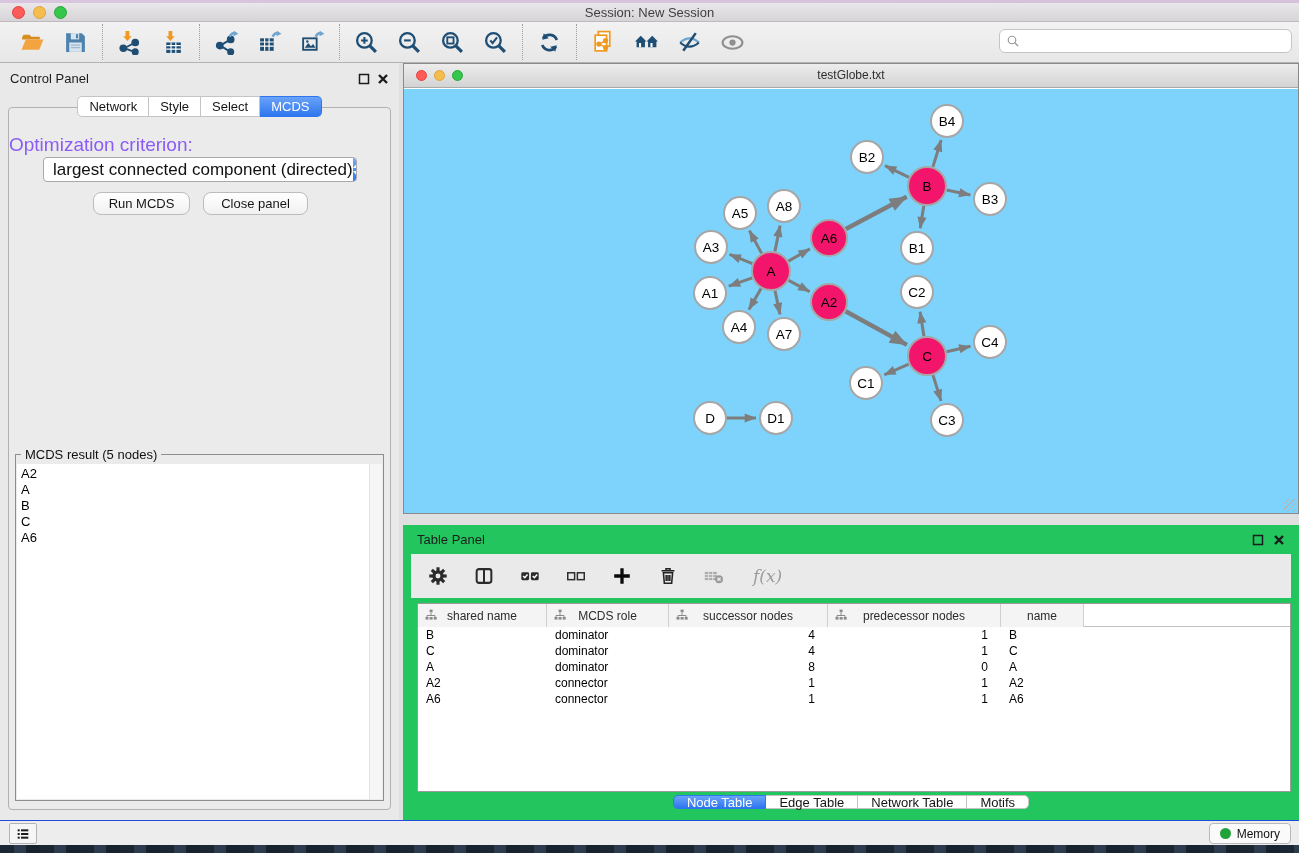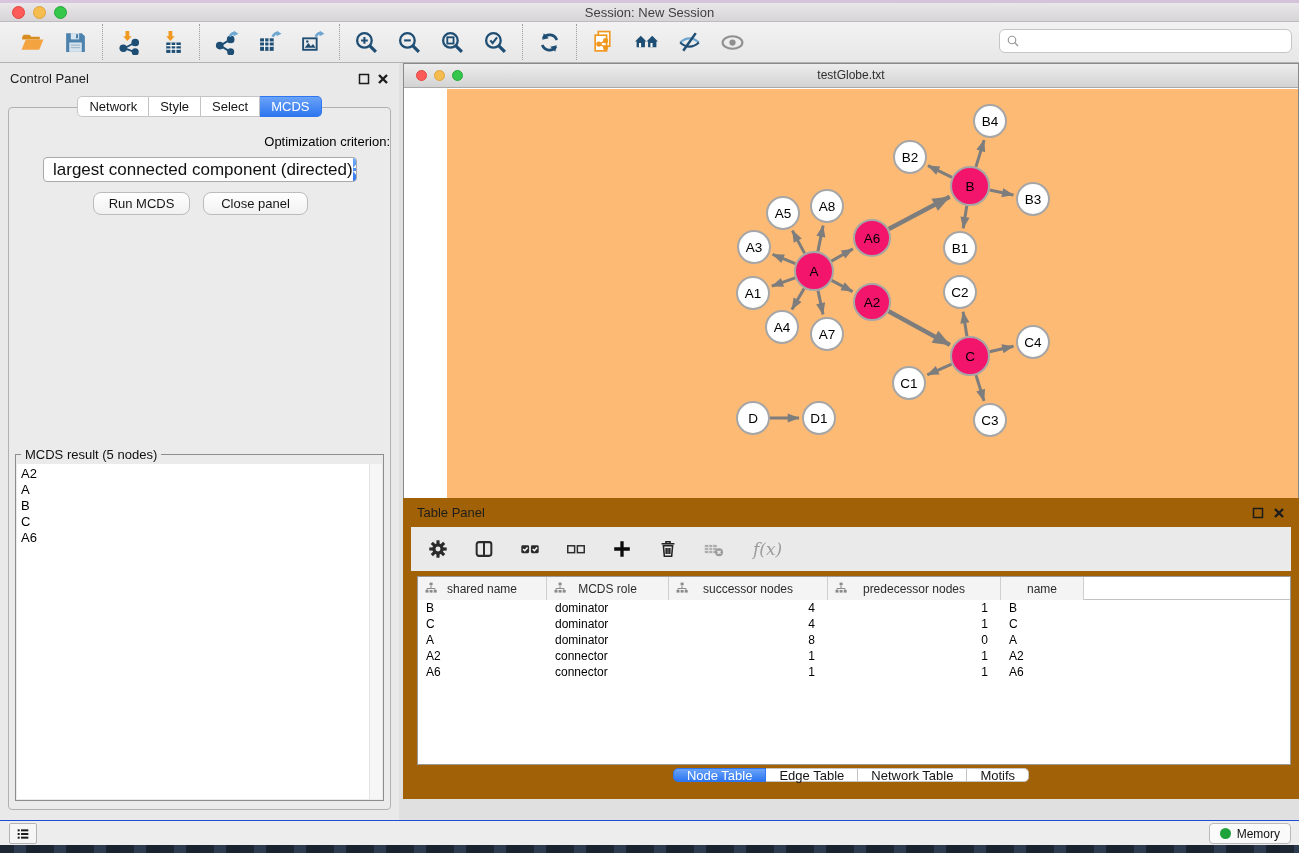--- a/index.html
+++ b/index.html
@@ -51,21 +51,21 @@
   .cp-tabs { position:absolute; left:0; right:0; top:33px; display:flex; justify-content:center; z-index:3; }
 
   .seg { display:flex; }
   .seg-btn { background:#fff; border:1px solid #c4c4c4; border-left:none; height:21px;
     padding:0 11px; font-size:13px; color:#151515; display:flex; align-items:center;
     font-family:"Liberation Sans",sans-serif; cursor:default; }
   .seg-btn:first-child { border-left:1px solid #c4c4c4; border-radius:5px 0 0 5px; }
   .seg-btn:last-child { border-radius:0 5px 5px 0; }
   .seg-btn.active { background:linear-gradient(#6aa3f8,#2e76f0); border-color:#2e76f0; color:#fff; }
 
-  .opt-label { position:absolute; left:0; right:0; top:26px; text-align:right; font-size:13px; color:#000000; }
+  .opt-label { position:absolute; left:0; right:0; top:26px; text-align:left; font-size:19px; color:#8b5cf6; }
   .dropdown { position:absolute; left:34px; top:49px; width:314px; height:25px; background:#fff;
     border:1px solid #a9a9a9; border-radius:4px; display:flex; align-items:center; overflow:hidden; }
   .dropdown .val { flex:1; font-size:17px; color:#111; padding-left:9px; white-space:nowrap; }
   .stepper { width:20px; align-self:stretch; background:linear-gradient(#72acf9,#2d74ef);
     display:flex; flex-direction:column; align-items:center; justify-content:center; gap:3px; }
   .tri-up { width:0; height:0; border-left:4px solid transparent; border-right:4px solid transparent;
     border-bottom:5px solid #fff; }
   .tri-down { width:0; height:0; border-left:4px solid transparent; border-right:4px solid transparent;
     border-top:5px solid #fff; }
   .btn { position:absolute; height:23px; background:linear-gradient(#ffffff,#f1f1f1);
@@ -85,30 +85,30 @@
 
   
   .net-window { position:absolute; left:403px; top:63px; width:896px; height:451px;
     border:1px solid #8a8a8a; background:#fff; }
   .net-titlebar { position:absolute; left:0; top:0; right:0; height:24px;
     background:linear-gradient(#ededed,#d3d3d3); border-bottom:1px solid #a9a9a9; }
   .net-titlebar .title { position:absolute; left:0; right:0; top:4px; text-align:center;
     font-size:12px; color:#2e2e2e; }
   .net-traffic { position:absolute; left:12px; top:6px; display:flex; gap:7px; }
   .net-traffic .light { width:11px; height:11px; }
-  .net-canvas { position:absolute; left:0; top:25px; right:0; bottom:0; background:#fdba74; overflow:hidden;margin-left:43px; }
+  .net-canvas { position:absolute; left:0; top:25px; right:0; bottom:0; background:#7dd3fc; overflow:hidden; }
   .net-canvas svg text { font-family:"Liberation Sans",sans-serif; }
   .resize-grip { position:absolute; right:1px; bottom:1px; width:13px; height:13px;
     background:
       linear-gradient(135deg,transparent 50%,transparent 0) ,
       repeating-linear-gradient(135deg,transparent 0 3px,#b5b5b5 3px 4px); }
 
   
-  .table-panel { position:absolute; left:403px; top:498px; width:896px; height:301px;
-    background:#a16207; }
+  .table-panel { position:absolute; left:403px; top:525px; width:896px; height:301px;
+    background:#22c55e; }
   .tp-title { position:absolute; left:14px; top:7px; }
   .tp-float { position:absolute; right:34px; top:8px; }
   .tp-close { position:absolute; right:13px; top:8px; }
   .tp-toolbar { position:absolute; left:8px; right:8px; top:29px; height:44px;
     background:#eaeaea; display:flex; align-items:center; gap:24px; padding-left:16px; }
   .tt-icon { display:block; width:22px; height:22px; }
   .tt-icon svg { width:22px; height:22px; display:block; }
   .tt-fx { font-family:"DejaVu Serif","Liberation Serif",serif; font-style:italic;
     font-size:17px; color:#9b9b9b; padding-left:4px; }
   .data-table { position:absolute; left:14px; top:78px; width:874px; height:189px;

